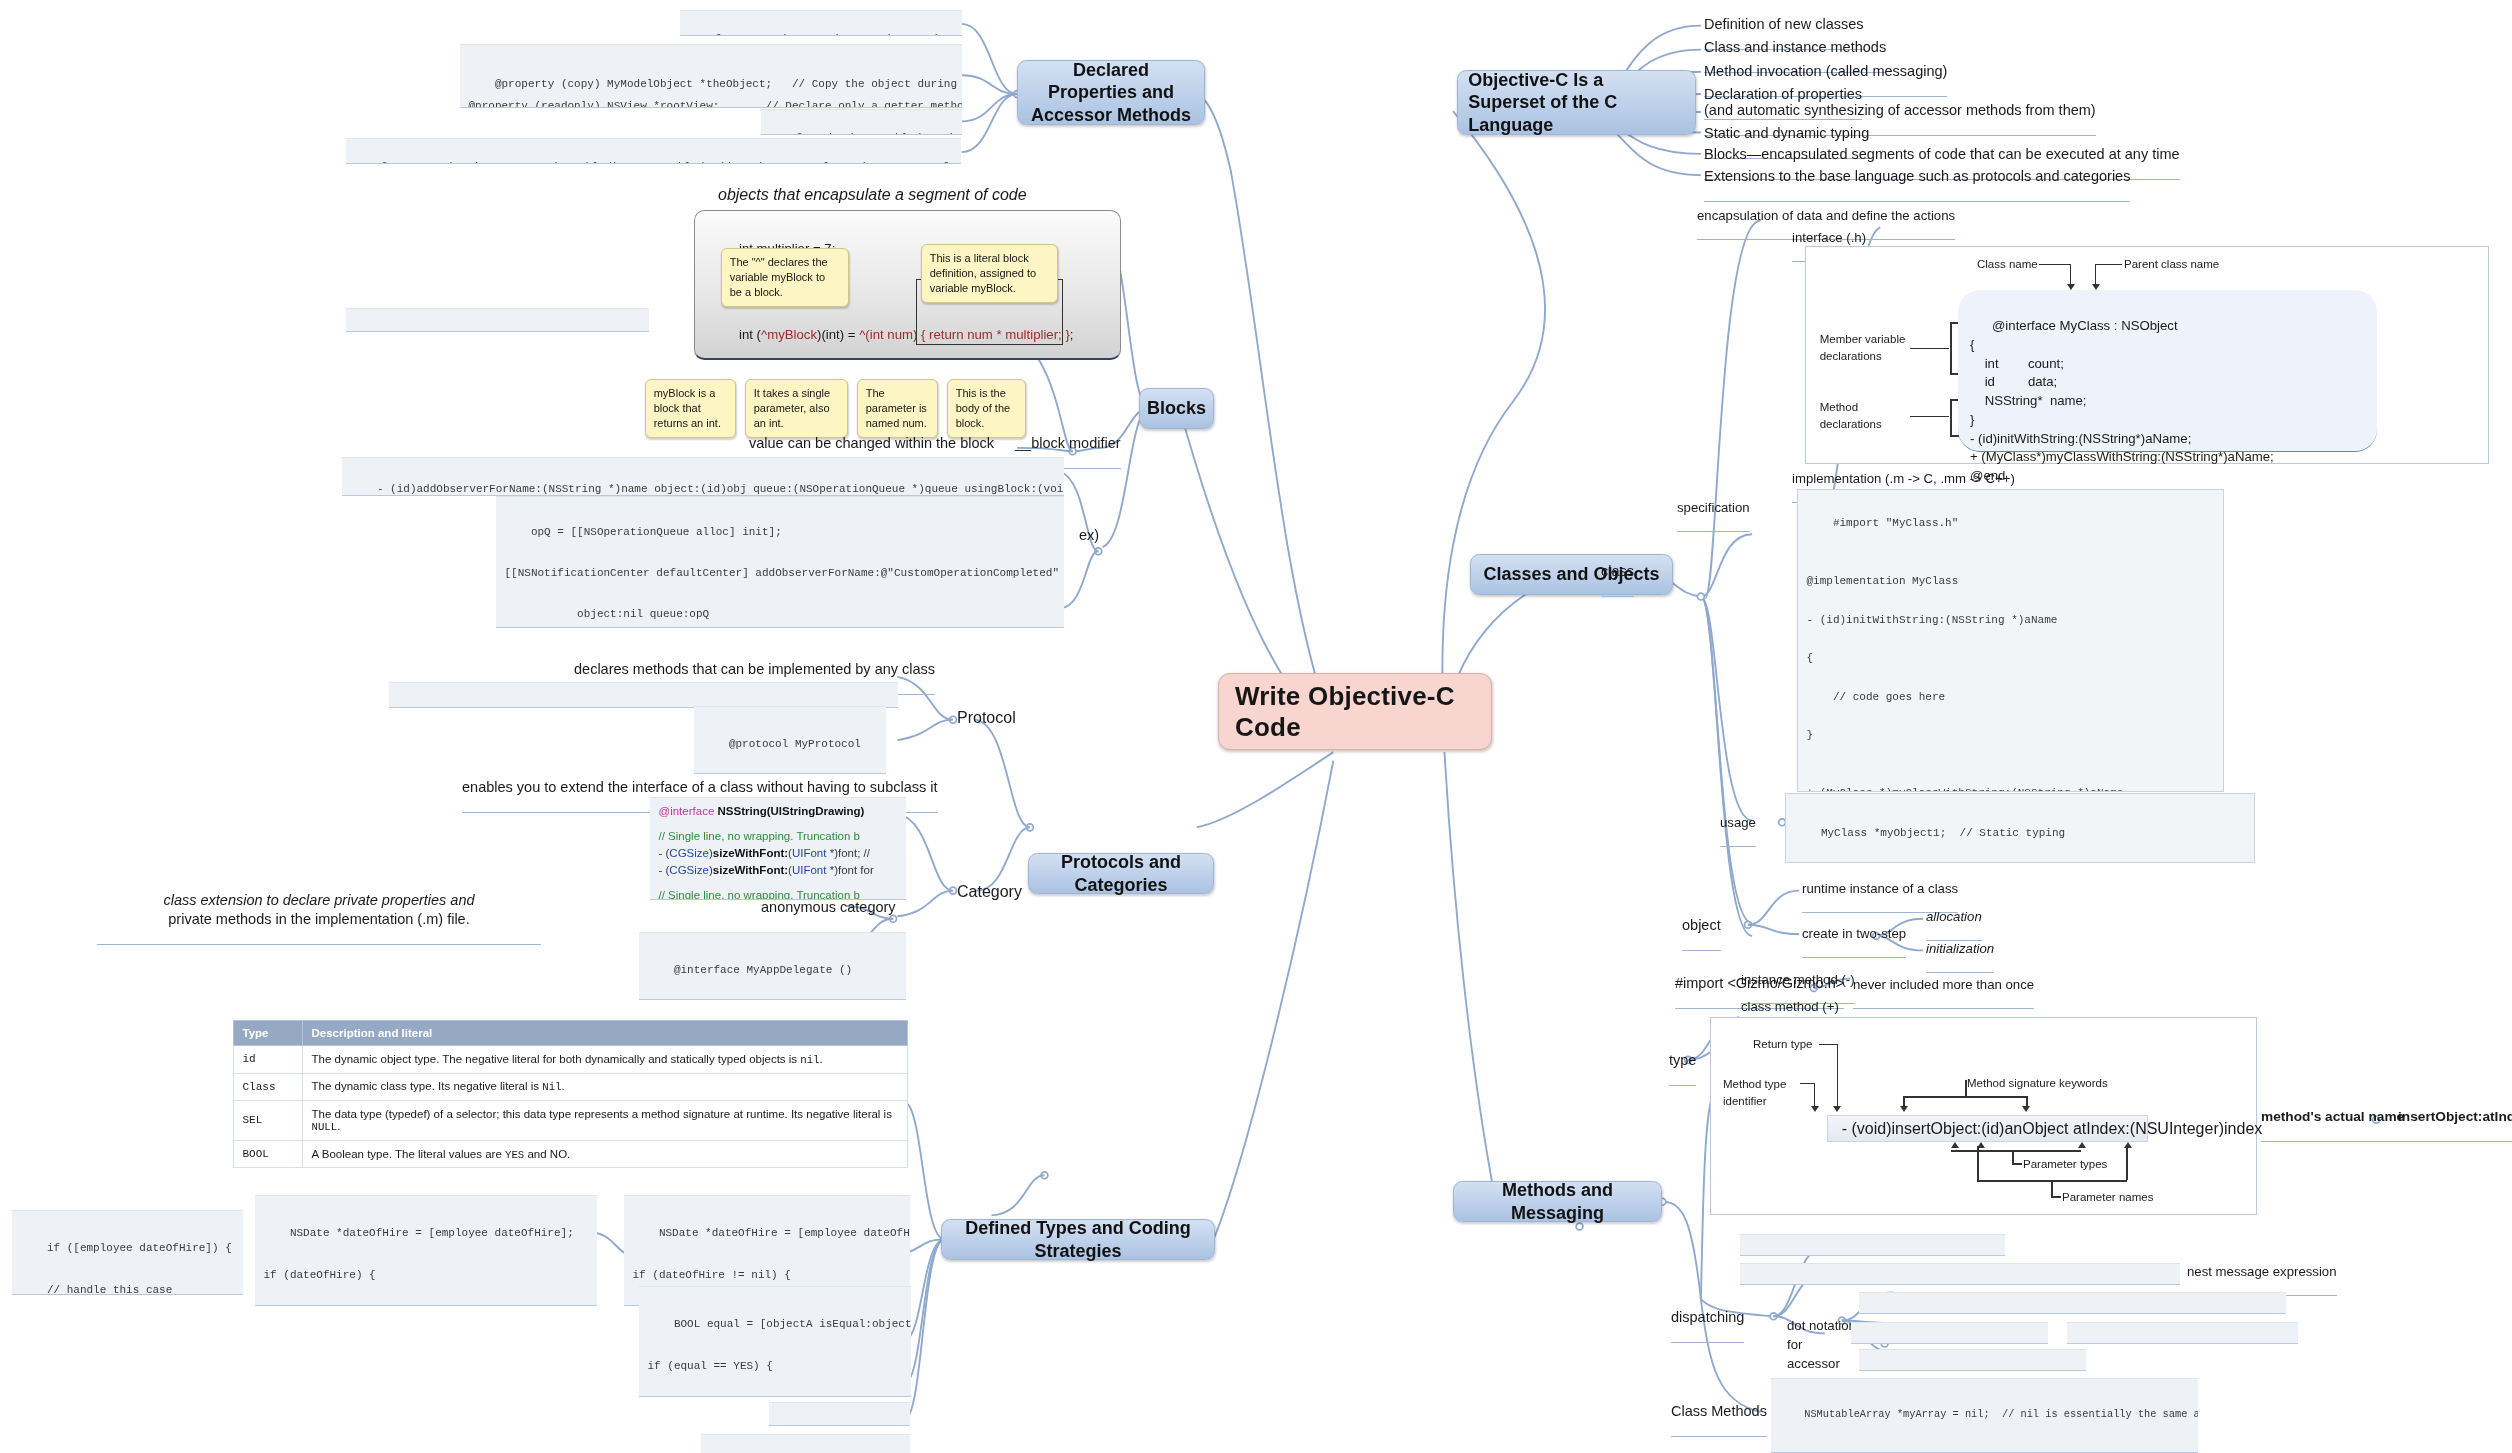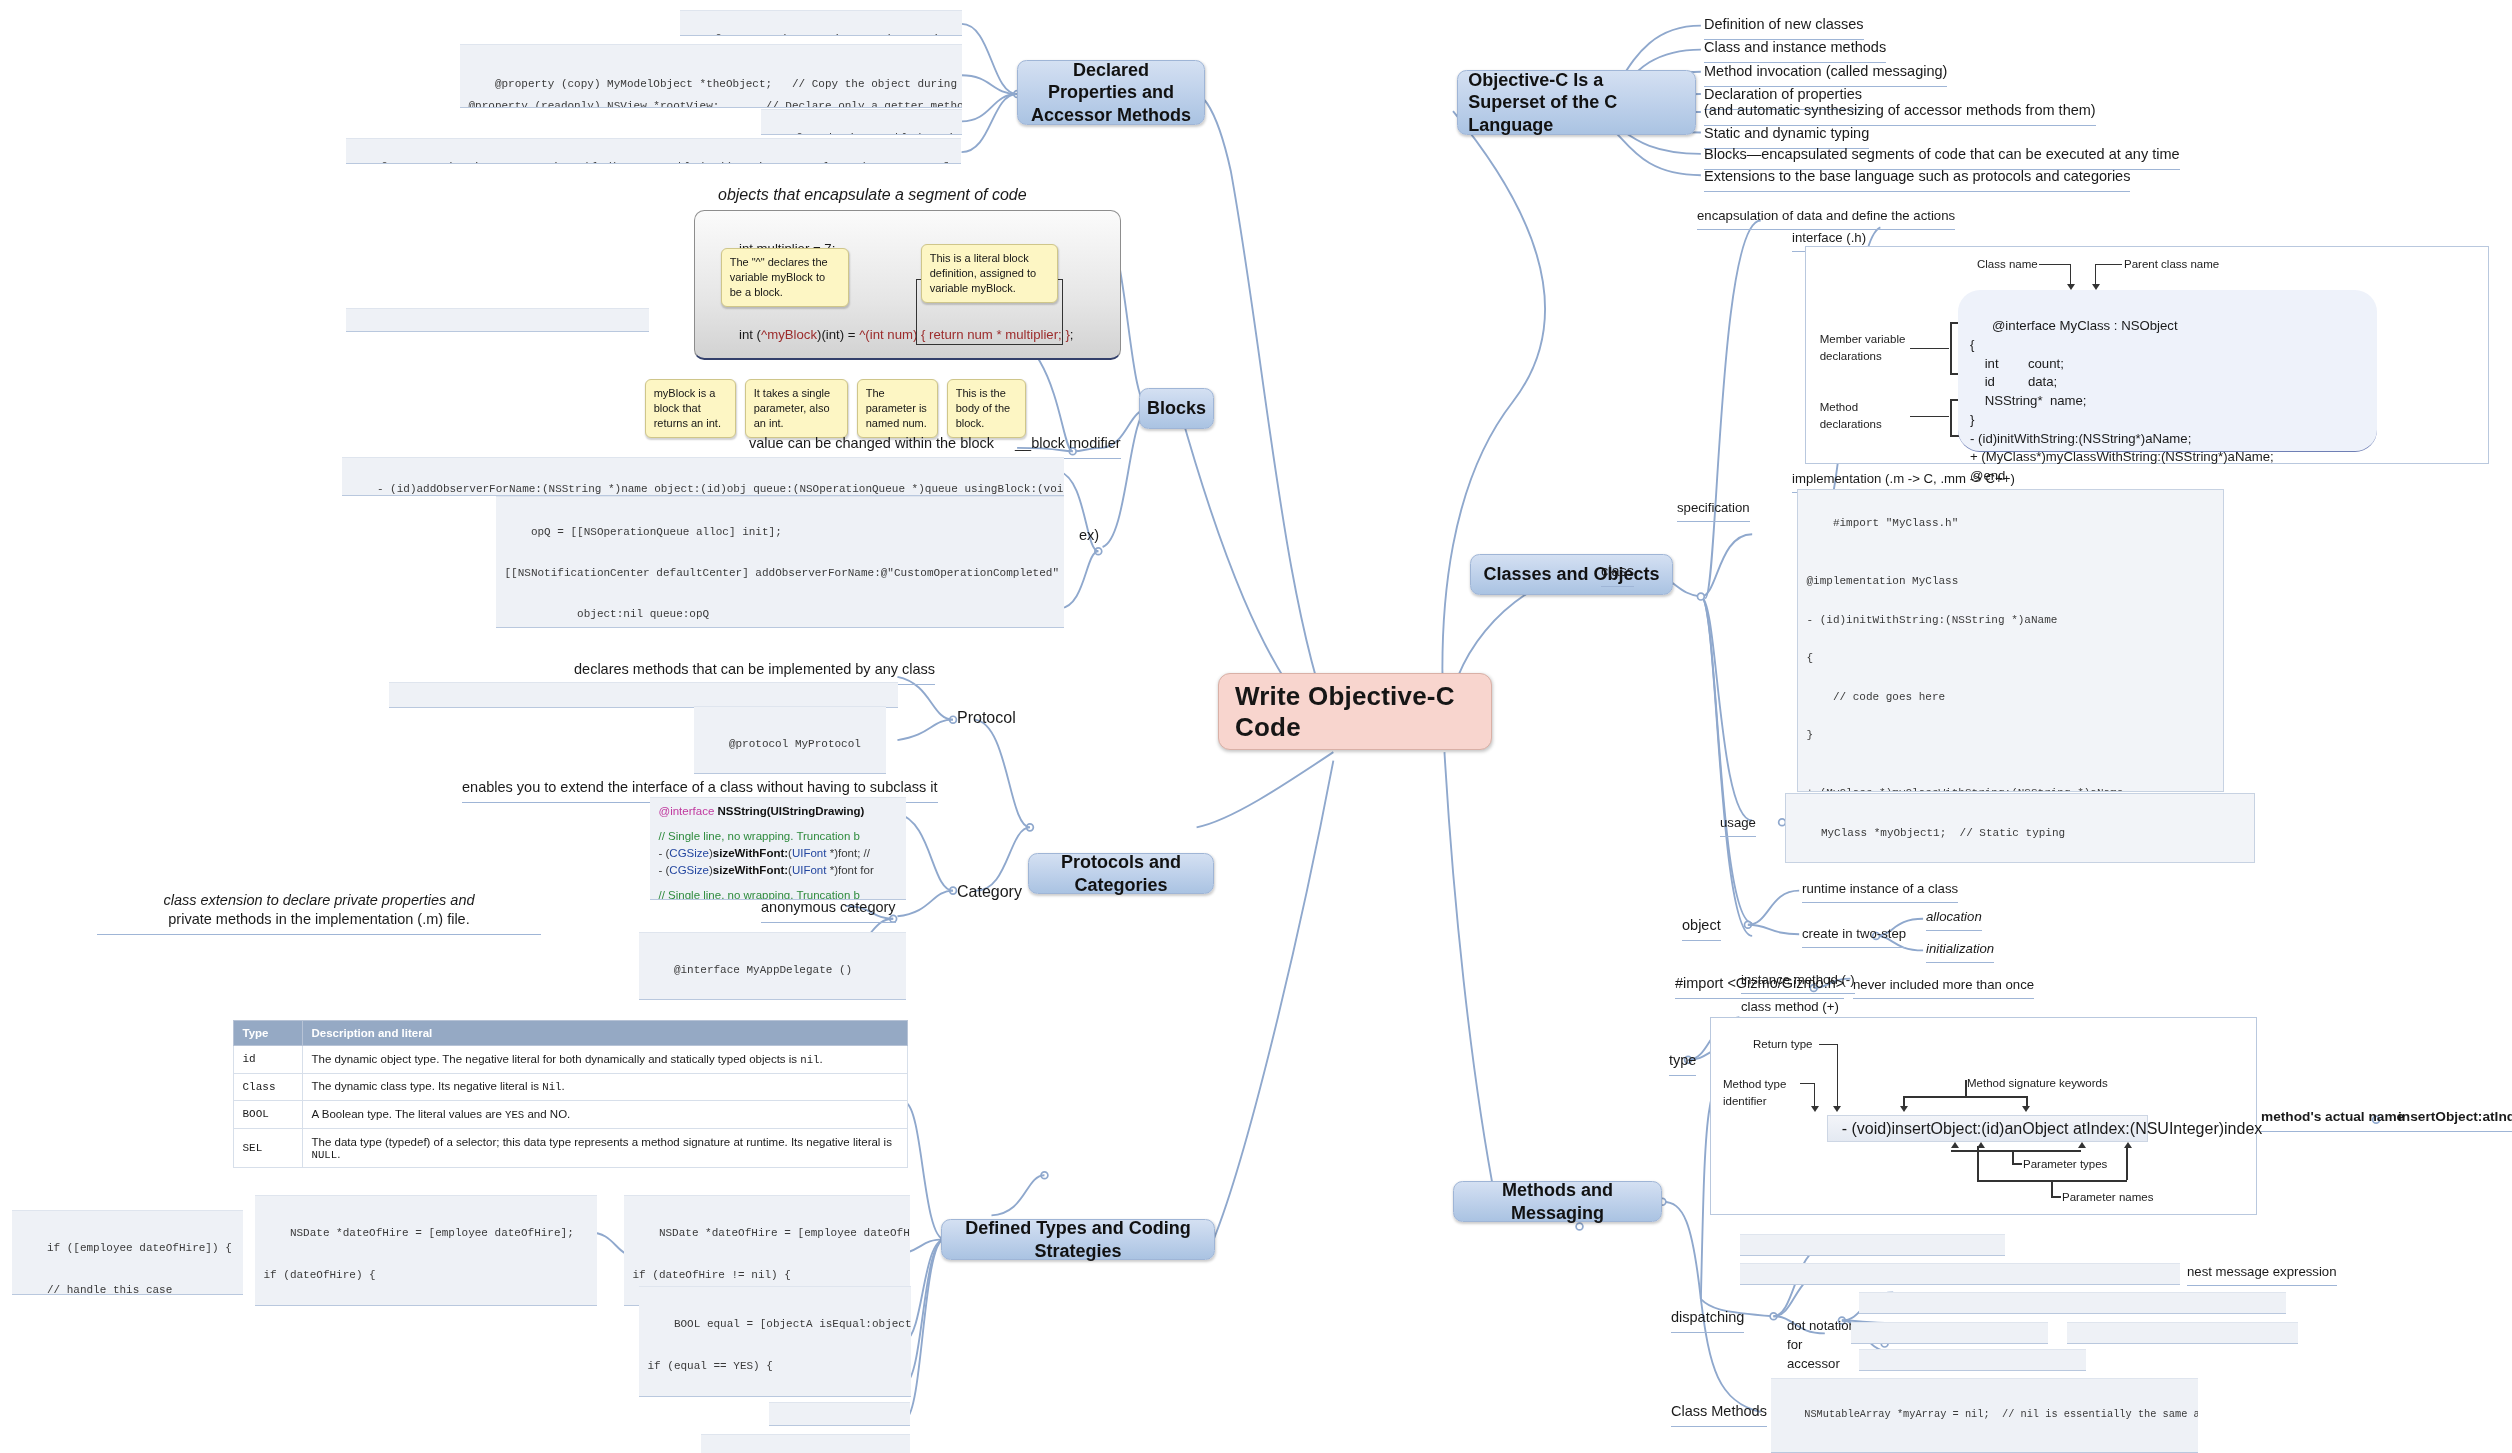--- a/index.html
+++ b/index.html
@@ -22,21 +22,21 @@
     background:linear-gradient(180deg,#d4e0f2 0%,#bdd0ea 55%,#aac3e2 100%);
     border:1.3px solid #9fb5d6;border-radius:9.4px;
     box-shadow:0.9px 1.7px 2.6px rgba(0,0,0,.2);
     display:flex;align-items:center;justify-content:center;
     font-weight:bold;font-size:18px;color:#111;text-align:center;
     padding:5.1px 10.3px;box-sizing:border-box;line-height:1.25;
   }
   
   .leaf{
     position:absolute;font-size:14.5px;color:#1a1a1a;white-space:nowrap;
-    border-bottom:1.1px solid #9fb5d6;padding-bottom:5px;line-height:1.3;
+    border-bottom:1.1px solid #9fb5d6;padding-bottom:15px;line-height:1.3;
   }
   .leaf.sm{font-size:13.2px;}
   .leaf.nb{border-bottom:none;}
   .leaf.italic{font-style:italic;}
   .leaf.bold{font-weight:bold;}
   .leaf.wrap{white-space:normal;}
 
   
   .code{
     position:absolute;background:#eef1f6;border-top:0.9px solid #dfe5ee;
@@ -417,26 +417,26 @@
     <tbody>
       <tr>
         <td class="t">id</td>
         <td><span>The dynamic object type. The negative literal for both dynamically and statically typed objects is </span><code>nil</code><span>.</span></td>
       </tr>
       <tr>
         <td class="t">Class</td>
         <td><span>The dynamic class type. Its negative literal is </span><code>Nil</code><span>.</span></td>
       </tr>
       <tr>
+        <td class="t">SEL</td>
+        <td><span>The data type (typedef) of a selector; this data type represents a method signature at runtime. Its negative literal is </span><code>NULL</code><span>.</span></td>
+      </tr>
+      <tr>
         <td class="t">BOOL</td>
         <td><span>A Boolean type. The literal values are </span><code>YES</code><span> and NO.</span></td>
-      </tr>
-      <tr>
-        <td class="t">SEL</td>
-        <td><span>The data type (typedef) of a selector; this data type represents a method signature at runtime. Its negative literal is </span><code>NULL</code><span>.</span></td>
       </tr>
     </tbody>
   </table>
 
   <div class="code" style="left:12px;top:1210px;width:231px;height:85px;line-height:1.95;">
     <span>if ([employee dateOfHire]) {
 
     // handle this case
 
 }</span>

